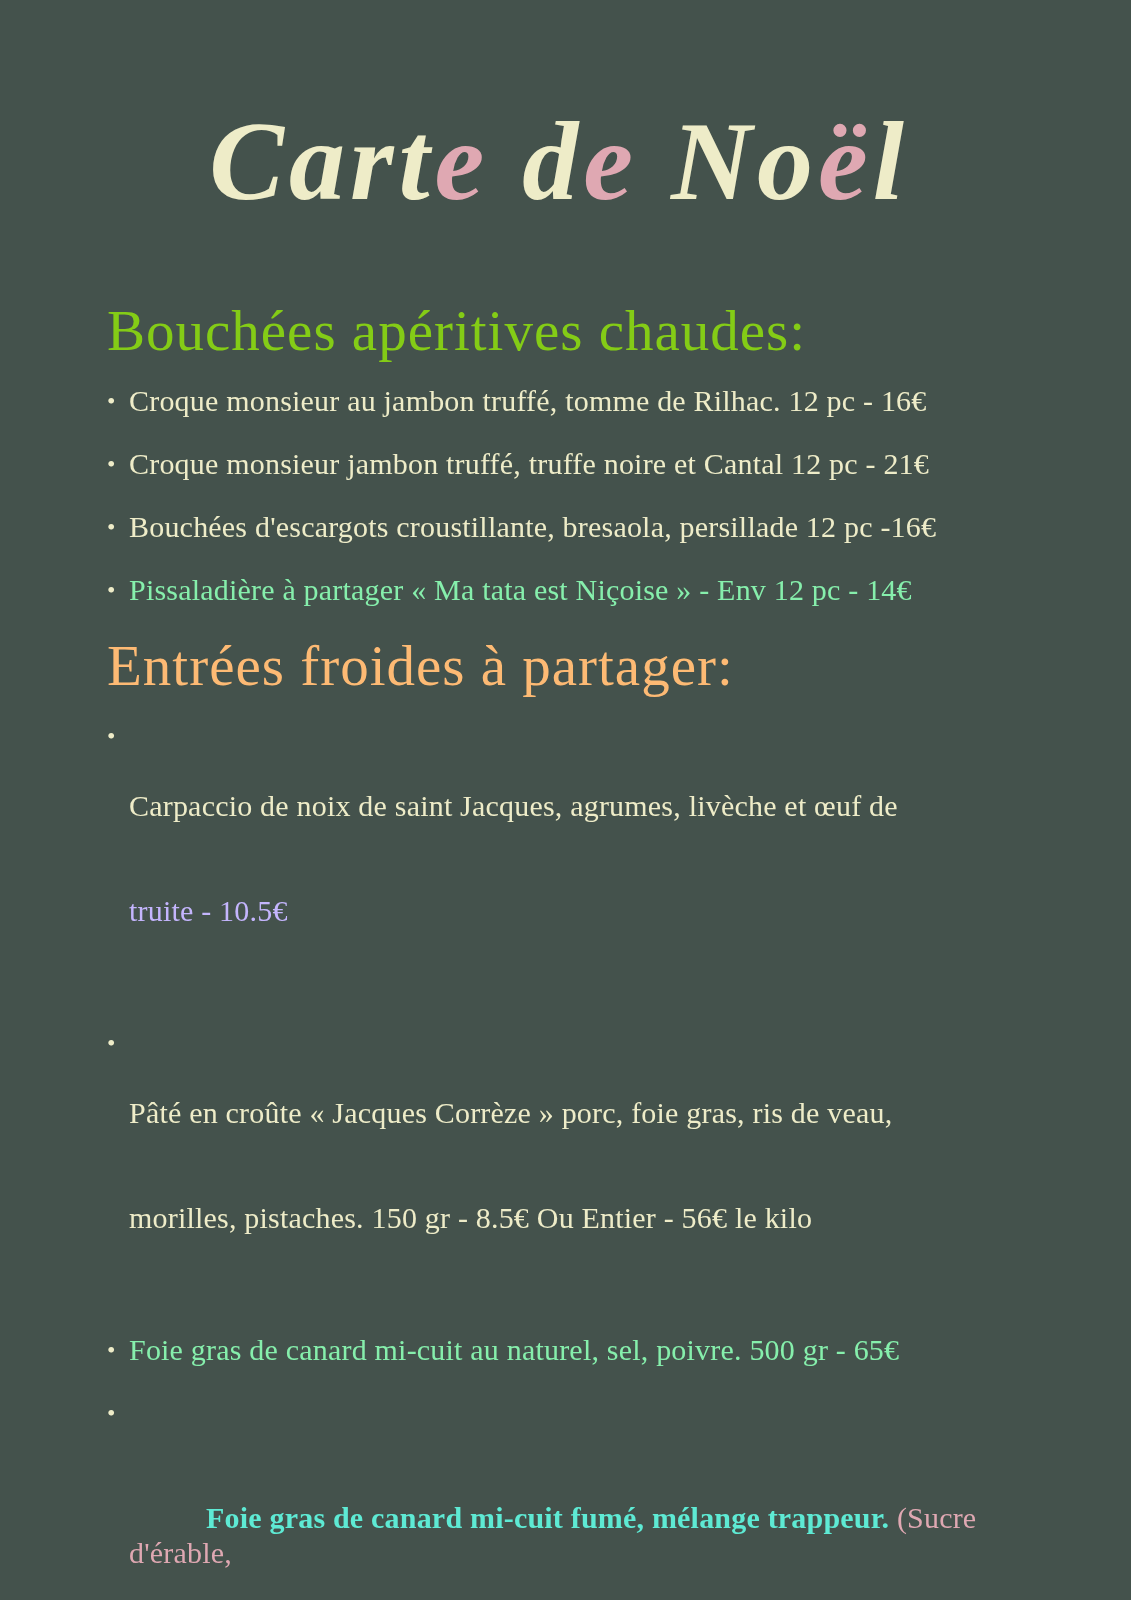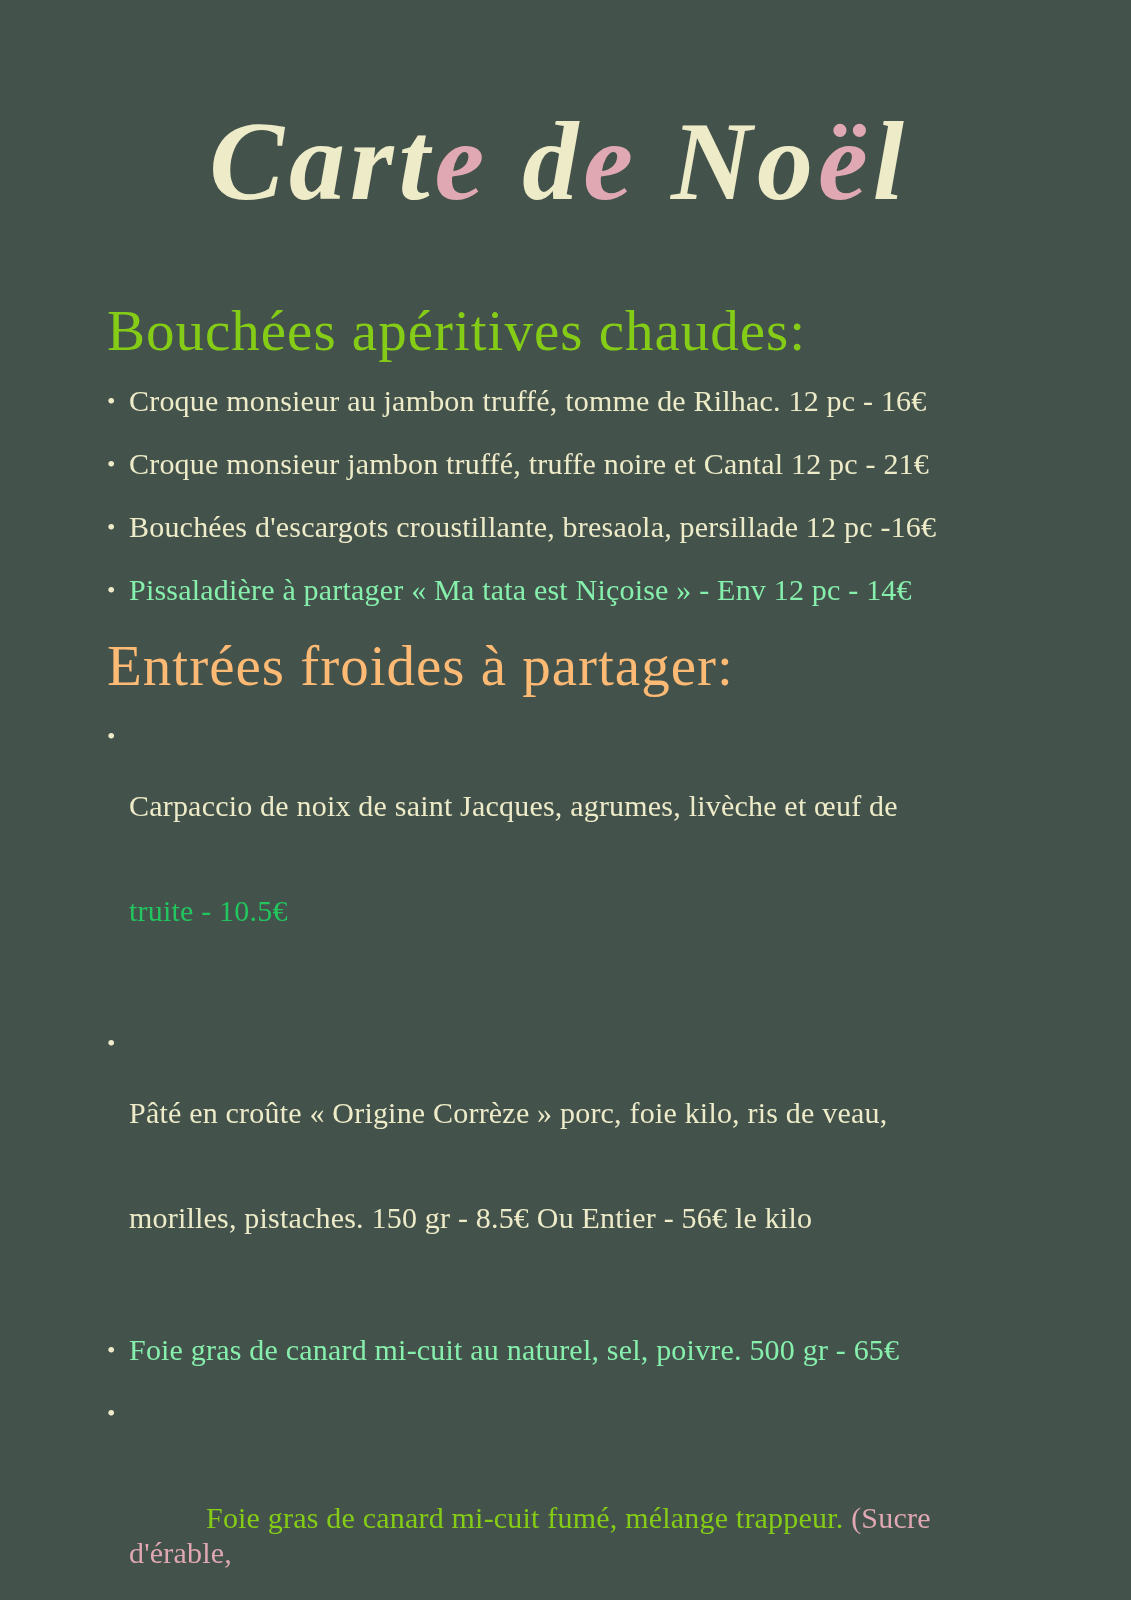--- a/index.html
+++ b/index.html
@@ -94,42 +94,42 @@
     </div>
   </section>
 
   <section>
     <h2 class="section-heading" style="color: #fdba74;">Entrées froides à partager:</h2>
 
     <div class="item">
       <span class="bullet" style="color: rgb(238, 236, 200);">•</span>
       <div class="item-text">
         <span class="line"><span class="seg" style="color: rgb(238, 236, 200);">Carpaccio de noix de saint Jacques, agrumes, livèche et œuf de</span></span>
-        <span class="line"><span class="seg" style="color: #22c55e;">truite - 10.5€</span></span>
+        <span class="line"><span class="seg" style="color: #c4b5fd;">truite - 10.5€</span></span>
       </div>
     </div>
 
     <div class="item">
       <span class="bullet" style="color: rgb(238, 236, 200);">•</span>
       <div class="item-text">
-        <span class="line"><span class="seg" style="color: rgb(238, 236, 200);">Pâté en croûte « Origine Corrèze » porc, foie kilo, ris de veau,</span></span>
+        <span class="line"><span class="seg" style="color: rgb(238, 236, 200);">Pâté en croûte « Jacques Corrèze » porc, foie gras, ris de veau,</span></span>
         <span class="line"><span class="seg" style="color: rgb(238, 236, 200);">morilles, pistaches. 150 gr - 8.5€ Ou Entier - 56€ le kilo</span></span>
       </div>
     </div>
 
     <div class="item">
       <span class="bullet" style="color: rgb(238, 236, 200);">•</span>
       <div class="item-text"><span class="line"><span class="seg" style="color: #86efac;">Foie gras de canard mi-cuit au naturel, sel, poivre. 500 gr - 65€</span></span></div>
     </div>
 
     <div class="item">
       <span class="bullet" style="color: rgb(238, 236, 200);">•</span>
       <div class="item-text">
         <span class="line">
-          <span class="seg" style="color: #84cc16;">Foie gras de canard mi-cuit fumé, mélange trappeur. </span><span class="seg" style="color: rgb(223, 168, 178);">(Sucre d'érable,</span>
+          <span class="seg" style="color: #5eead4; font-weight: bold;">Foie gras de canard mi-cuit fumé, mélange trappeur. </span><span class="seg" style="color: rgb(223, 168, 178);">(Sucre d'érable,</span>
         </span>
         
       </div>
     </div>
 
   </section>
 
 </div>
 
 </body></html>

